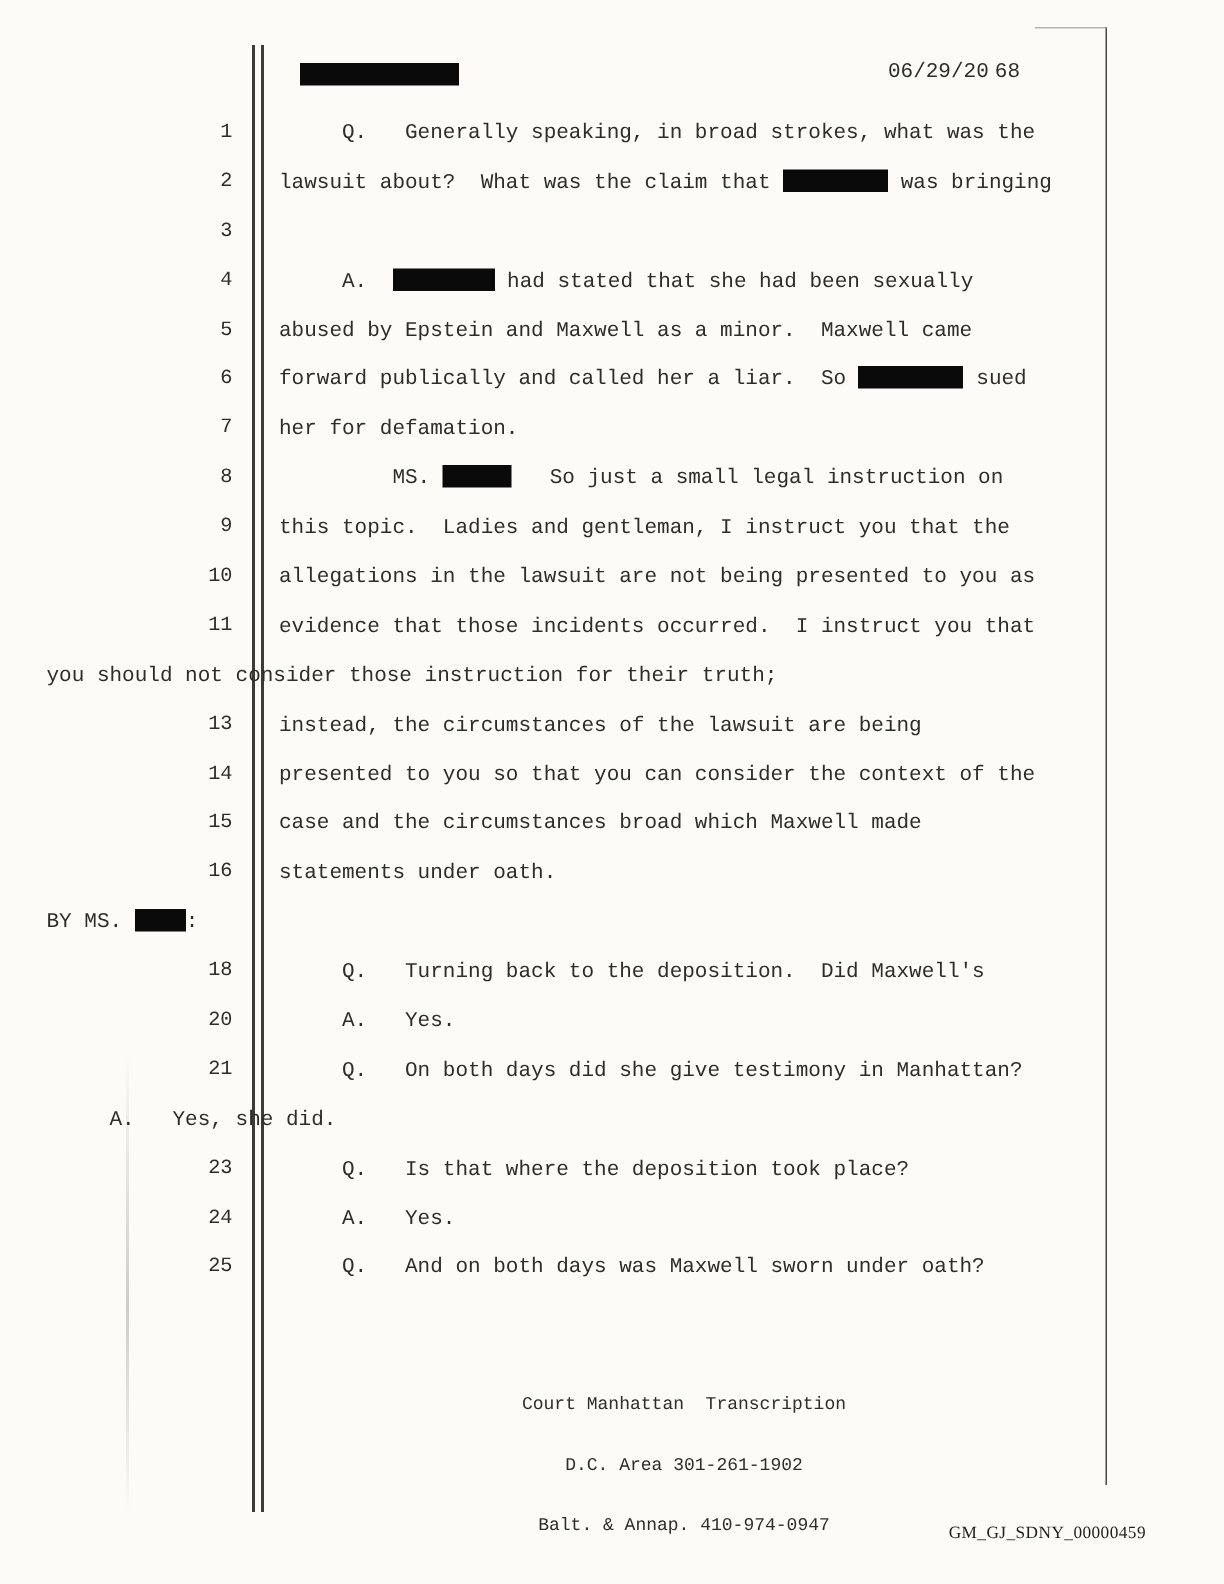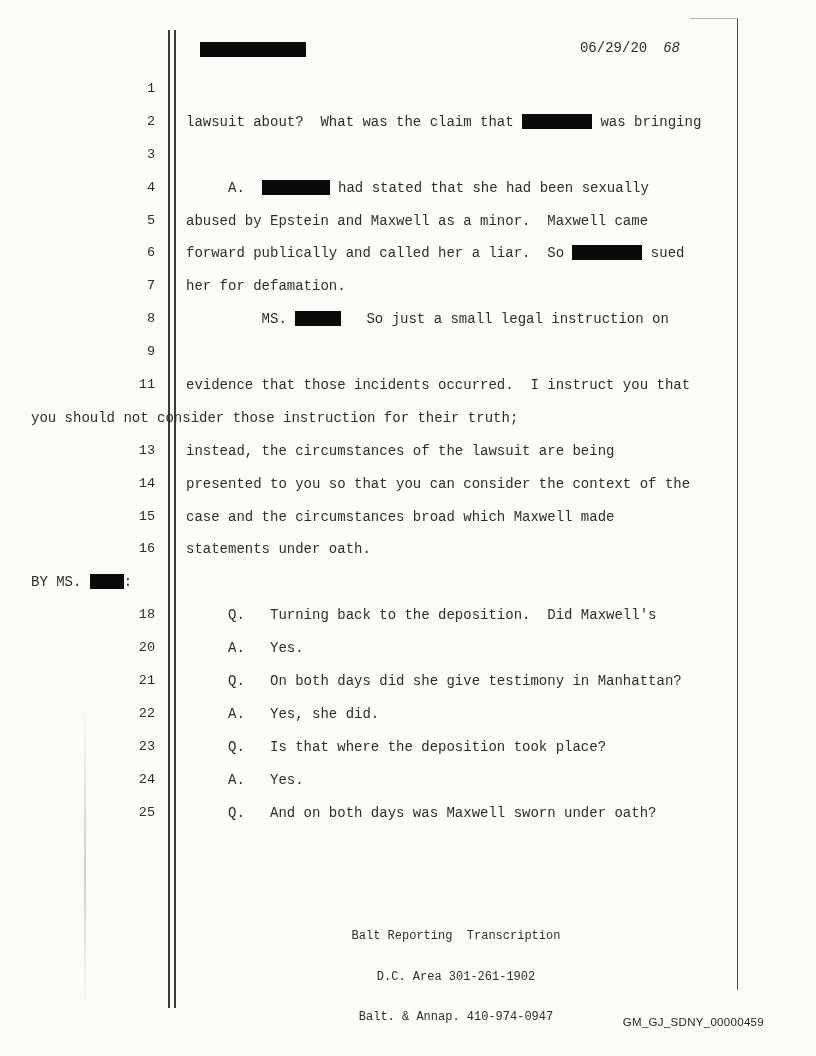--- a/index.html
+++ b/index.html
@@ -39,21 +39,21 @@
   }
   .header-right {
     position: absolute;
     left: 186px; top: 40px;
     width: 494px;
     text-align: right;
     font-size: 14px;
     color: var(--ink, #2e2d2a);
     white-space: pre;
   }
-  .header-right .pgnum { margin-left: 16px; font-style: italic; }
+  .header-right .pgnum { margin-left: 4px; }
 
   .lines {
     position: absolute;
     left: 0; top: 73px;
     width: 760px;
   }
   .tline {
     display: flex;
     height: 32.9px;
     line-height: 32.9px;
@@ -85,21 +85,21 @@
     font-size: 12px;
     line-height: 13.5px;
     color: var(--ink, #2e2d2a);
     white-space: pre;
   }
 
   .bates {
     position: absolute;
     top: 1016px;
     right: 52px;
-    font-family: Liberation Sans, sans-serif;
+    font-family: Liberation Serif, serif;
     font-size: 11.5px;
     letter-spacing: 0.3px;
     color: #1f1f1f;
   }
 </style>
 </head>
 <body>
 
 <div class="page">
 
@@ -107,46 +107,47 @@
   <div class="rule rule-left-inner"></div>
   <div class="rule rule-right"></div>
   <div class="artifact-top"></div>
   <div class="artifact-left"></div>
 
   <div class="header-redaction"></div>
 
   <div class="header-right"><span>06/29/20</span><span class="pgnum">68</span></div>
 
   <div class="lines" id="lines">
-      <div class="tline"><span class="lnum">1</span></div>
+      <div class="tline"><span class="lnum">1</span><span class="ltext">     Q.   Generally speaking, in broad strokes, what was the</span></div>
       <div class="tline"><span class="lnum">2</span><span class="ltext">lawsuit about?  What was the claim that <span class="redaction" style="width: 70px;"></span> was bringing</span></div>
       <div class="tline"><span class="lnum">3</span></div>
       <div class="tline"><span class="lnum">4</span><span class="ltext">     A.  <span class="redaction" style="width: 68px;"></span> had stated that she had been sexually</span></div>
       <div class="tline"><span class="lnum">5</span><span class="ltext">abused by Epstein and Maxwell as a minor.  Maxwell came</span></div>
       <div class="tline"><span class="lnum">6</span><span class="ltext">forward publically and called her a liar.  So <span class="redaction" style="width: 70px;"></span> sued</span></div>
       <div class="tline"><span class="lnum">7</span><span class="ltext">her for defamation.</span></div>
       <div class="tline"><span class="lnum">8</span><span class="ltext">         MS. <span class="redaction" style="width: 46px;"></span>   So just a small legal instruction on</span></div>
-      <div class="tline"><span class="lnum">9</span></div>
+      <div class="tline"><span class="lnum">9</span><span class="ltext">this topic.  Ladies and gentleman, I instruct you that the</span></div>
+      <div class="tline"><span class="lnum">10</span><span class="ltext">allegations in the lawsuit are not being presented to you as</span></div>
       <div class="tline"><span class="lnum">11</span><span class="ltext">evidence that those incidents occurred.  I instruct you that</span></div>
       <div class="tline"><span class="ltext">you should not consider those instruction for their truth;</span></div>
       <div class="tline"><span class="lnum">13</span><span class="ltext">instead, the circumstances of the lawsuit are being</span></div>
       <div class="tline"><span class="lnum">14</span><span class="ltext">presented to you so that you can consider the context of the</span></div>
       <div class="tline"><span class="lnum">15</span><span class="ltext">case and the circumstances broad which Maxwell made</span></div>
       <div class="tline"><span class="lnum">16</span><span class="ltext">statements under oath.</span></div>
       <div class="tline"><span class="ltext">BY MS. <span class="redaction" style="width: 34px;"></span>:</span></div>
       <div class="tline"><span class="lnum">18</span><span class="ltext">     Q.   Turning back to the deposition.  Did Maxwell's</span></div>
       <div class="tline"><span class="lnum">20</span><span class="ltext">     A.   Yes.</span></div>
       <div class="tline"><span class="lnum">21</span><span class="ltext">     Q.   On both days did she give testimony in Manhattan?</span></div>
-      <div class="tline"><span class="lnum">22</span><span class="ltext">     A.   Yes, she did.</span></div>
+      <div class="tline"><span class="ltext">     A.   Yes, she did.</span></div>
       <div class="tline"><span class="lnum">23</span><span class="ltext">     Q.   Is that where the deposition took place?</span></div>
       <div class="tline"><span class="lnum">24</span><span class="ltext">     A.   Yes.</span></div>
       <div class="tline"><span class="lnum">25</span><span class="ltext">     Q.   And on both days was Maxwell sworn under oath?</span></div>
     </div>
 
   <div class="footer">
-    <div>Balt Reporting  Transcription</div>
+    <div>Court Manhattan  Transcription</div>
     <div>D.C. Area 301-261-1902</div>
     <div>Balt. &amp; Annap. 410-974-0947</div>
   </div>
 
   <div class="bates">GM_GJ_SDNY_00000459</div>
 
 </div>
 
 </body></html>

